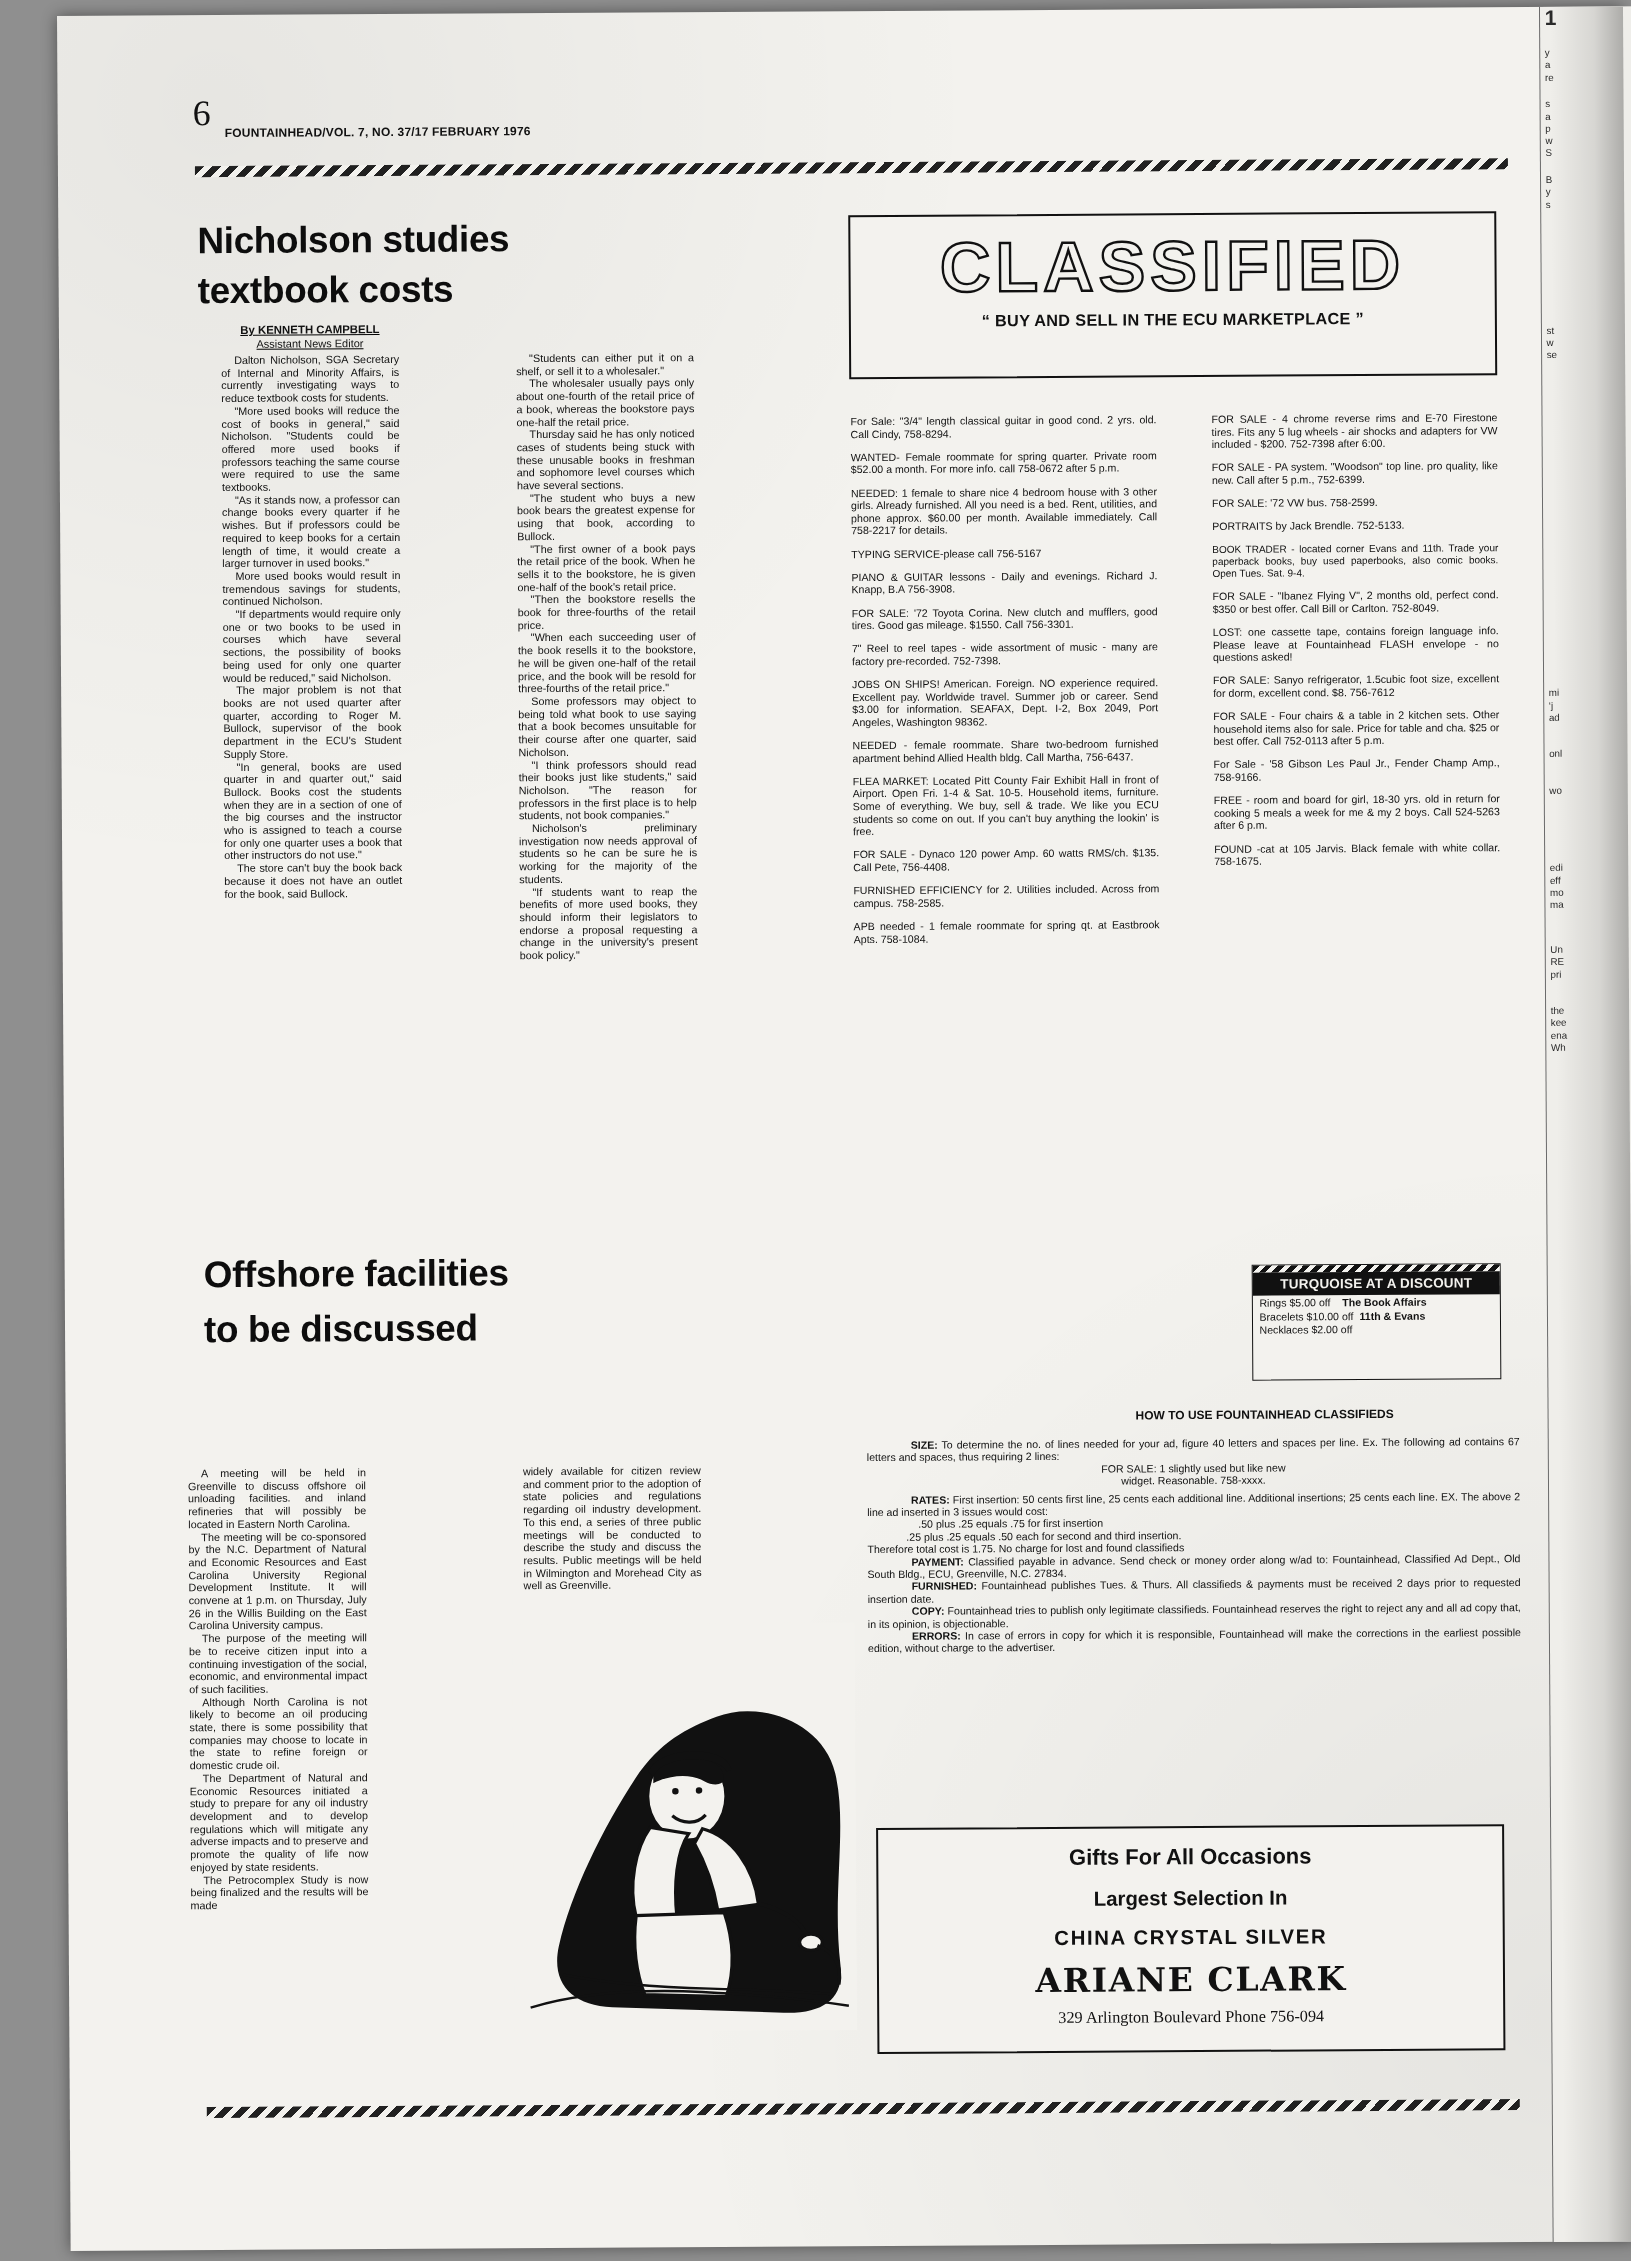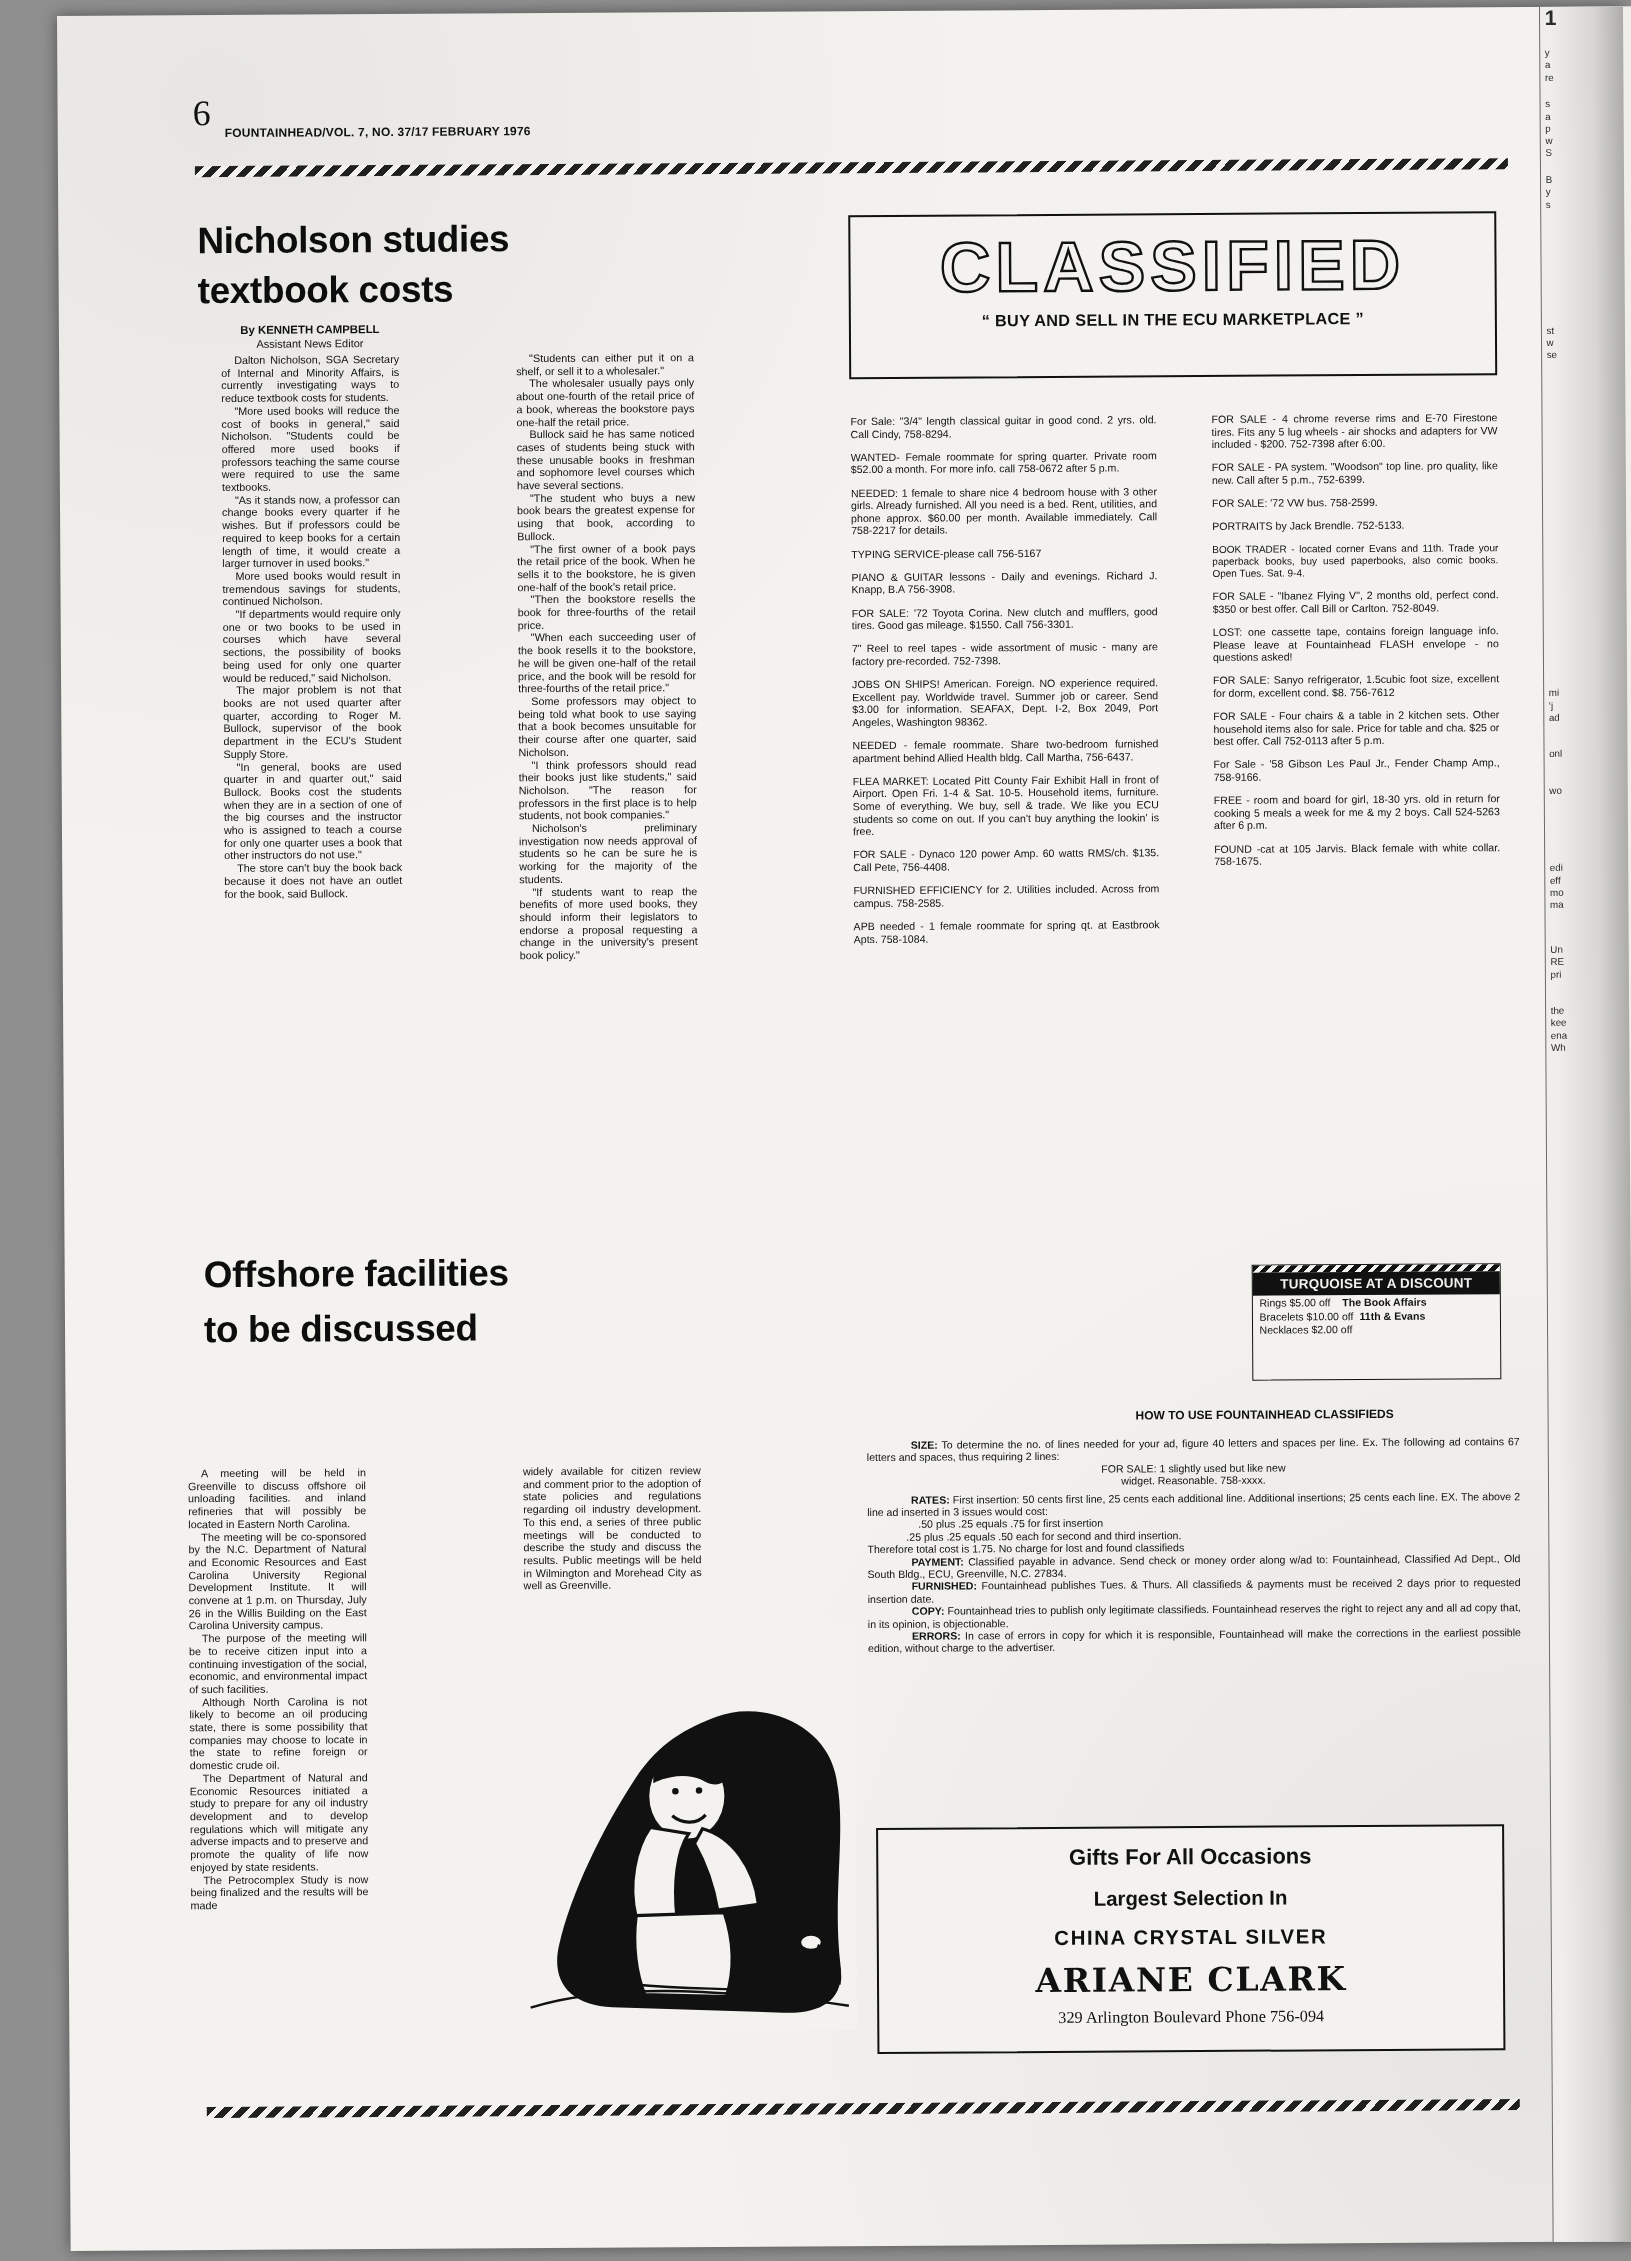--- a/index.html
+++ b/index.html
@@ -122,42 +122,42 @@
   <div class="paperedge"></div>
 
   <div class="folio">6</div>
   <div class="folio-line">FOUNTAINHEAD/VOL. 7, NO. 37/17 FEBRUARY 1976</div>
   <div class="rule-zig"></div>
   <div class="rule-zig bottom"></div>
 
   <div class="col" style="left:139px; top:204px; width:538px;">
     <h1 class="head">Nicholson  studies</h1>
     <h1 class="head" style="margin-top:6.5px;">textbook costs</h1>
-    <div style="width:178px; margin-left:23px;">
+    <div style="width:178px; margin-left:23px;text-decoration:underline;">
       <div class="byline">By KENNETH CAMPBELL</div>
       <div class="byline2">Assistant News Editor</div>
     </div>
   </div>
 
   <div class="col subcol" style="left:162px; top:290px;">
     <div style="height:49px;"></div>
     <p class="body">Dalton Nicholson, SGA Secretary of Internal and Minority Affairs, is currently investigating ways to reduce textbook costs for students.</p>
     <p class="body">"More used books will reduce the cost of books in general," said Nicholson. "Students could be offered more used books if professors teaching the same course were required to use the same textbooks.</p>
     <p class="body">"As it stands now, a professor can change books every quarter if he wishes. But if professors could be required to keep books for a certain length of time, it would create a larger turnover in used books."</p>
     <p class="body">More used books would result in tremendous savings for students, continued Nicholson.</p>
     <p class="body">"If departments would require only one or two books to be used in courses which have several sections, the possibility of books being used for only one quarter would be reduced," said Nicholson.</p>
     <p class="body">The major problem is not that books are not used quarter after quarter, according to Roger M. Bullock, supervisor of the book department in the ECU's Student Supply Store.</p>
     <p class="body">"In general, books are used quarter in and quarter out," said Bullock. Books cost the students when they are in a section of one of the big courses and the instructor who is assigned to teach a course for only one quarter uses a book that other instructors do not use."</p>
     <p class="body">The store can't buy the book back because it does not have an outlet for the book, said Bullock.</p>
   </div>
 
   <div class="col subcol" style="left:457px; top:339px;">
     <p class="body">"Students can either put it on a shelf, or sell it to a wholesaler."</p>
     <p class="body">The wholesaler usually pays only about one-fourth of the retail price of a book, whereas the bookstore pays one-half the retail price.</p>
-    <p class="body">Bullock said he has same noticed cases of students being stuck with these unusable books in freshman and sophomore level courses which have several sections.</p>
+    <p class="body">Thursday said he has only noticed cases of students being stuck with these unusable books in freshman and sophomore level courses which have several sections.</p>
     <p class="body">"The student who buys a new book bears the greatest expense for using that book, according to Bullock.</p>
     <p class="body">"The first owner of a book pays the retail price of the book. When he sells it to the bookstore, he is given one-half of the book's retail price.</p>
     <p class="body">"Then the bookstore resells the book for three-fourths of the retail price.</p>
     <p class="body">"When each succeeding user of the book resells it to the bookstore, he will be given one-half of the retail price, and the book will be resold for three-fourths of the retail price."</p>
     <p class="body">Some professors may object to being told what book to use saying that a book becomes unsuitable for their course after one quarter, said Nicholson.</p>
     <p class="body">"I think professors should read their books just like students," said Nicholson. "The reason for professors in the first place is to help students, not book companies."</p>
     <p class="body">Nicholson's preliminary investigation now needs approval of students so he can be sure he is working for the majority of the students.</p>
     <p class="body">"If students want to reap the benefits of more used books, they should inform their legislators to endorse a proposal requesting a change in the university's present book policy."</p>
   </div>
 

